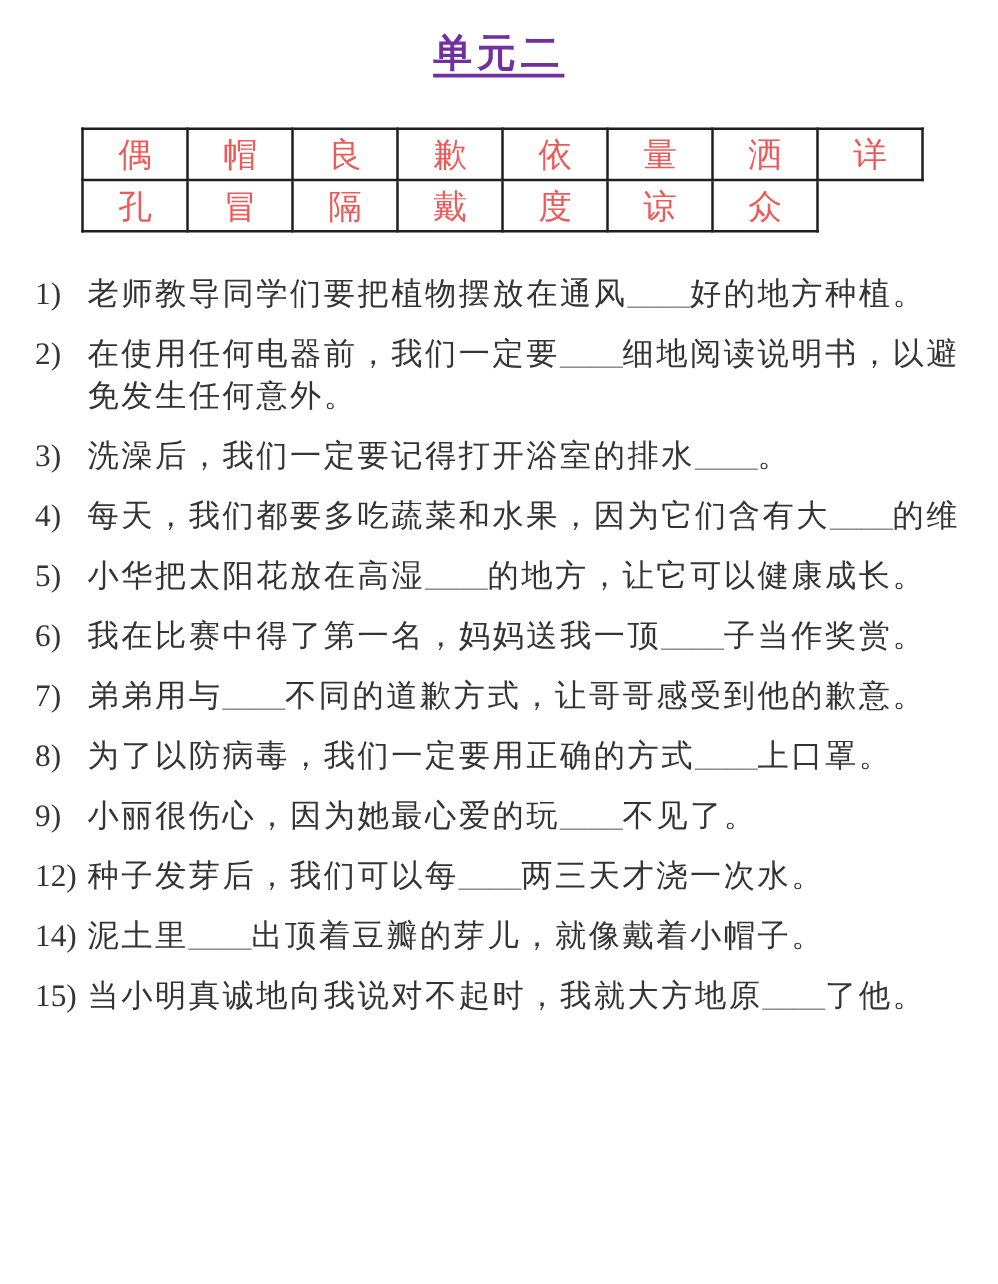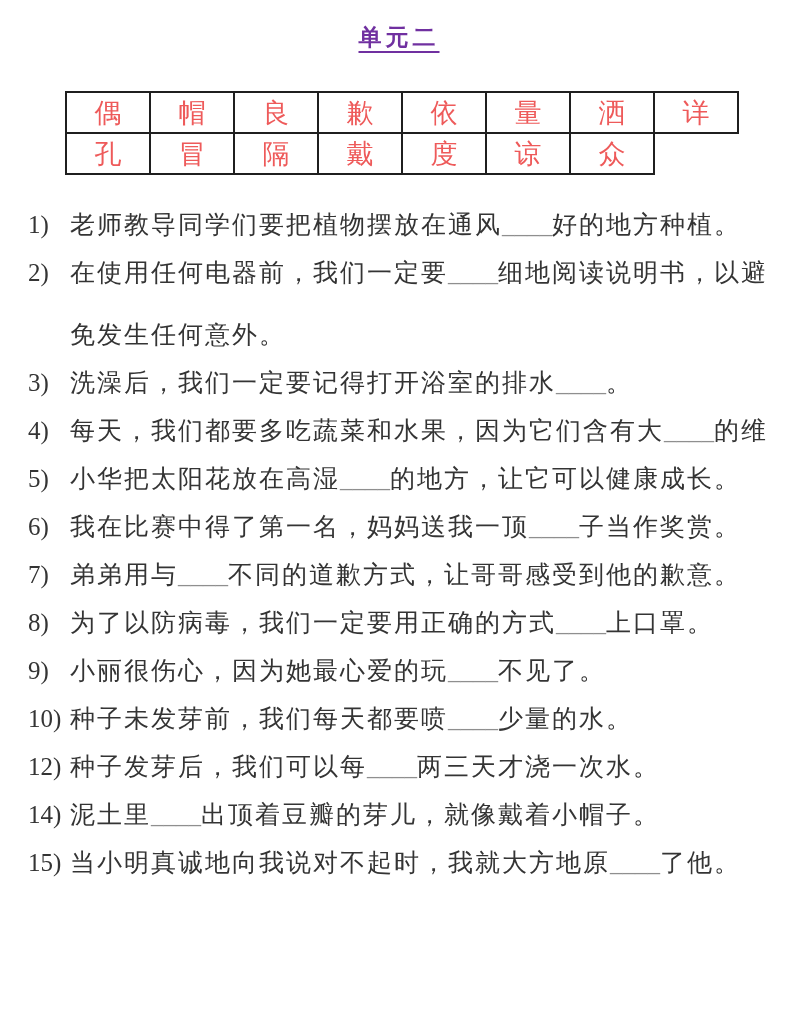--- a/index.html
+++ b/index.html
@@ -8,21 +8,21 @@
     width: 798px;
     height: 1027px;
     background: #ffffff;
     overflow: hidden;
     font-family: "Liberation Serif", "DejaVu Serif", serif;
     color: #343434;
   }
   .title {
     margin: 22px 0 0 0;
     text-align: center;
-    font-size: 23px;
+    font-size: 31px;
     font-weight: bold;
     color: #7030A0;
     text-decoration: underline;
     text-underline-offset: 6px;
     letter-spacing: 4px;
   }
   table.word-bank {
     border-collapse: collapse;
     margin: 38px 0 0 65px;
   }
@@ -51,21 +51,21 @@
     line-height: 34px;
   }
   .lines { flex: 1 1 auto; }
   .sentence-line {
     font-size: 25px;
     line-height: 34px;
     letter-spacing: 2px;
     white-space: nowrap;
     font-family: Liberation Serif, serif;
   }
-  .sentence-line + .sentence-line { margin-top: 28px; }
+  .sentence-line + .sentence-line { margin-top: 0; }
   .blank { color: #8f8f8f; letter-spacing: 0; }
 </style>
 </head>
 <body>
 
 <div class="page">
 
   <div class="title">单元二</div>
 
   <table class="word-bank">
@@ -151,26 +151,20 @@
         </div>
     </div>
 
     <div class="item">
       <span class="num">9)</span>
       <div class="lines">
           <div class="sentence-line">小丽很伤心，因为她最心爱的玩<span class="blank">____</span>不见了。</div>
         </div>
     </div>
 
-    <div class="item">
-      <span class="num">10)</span>
-      <div class="lines">
-          <div class="sentence-line">种子未发芽前，我们每天都要喷<span class="blank">____</span>少量的水。</div>
-        </div>
-    </div>
 
 
     <div class="item">
       <span class="num">12)</span>
       <div class="lines">
           <div class="sentence-line">种子发芽后，我们可以每<span class="blank">____</span>两三天才浇一次水。</div>
         </div>
     </div>
 
 

